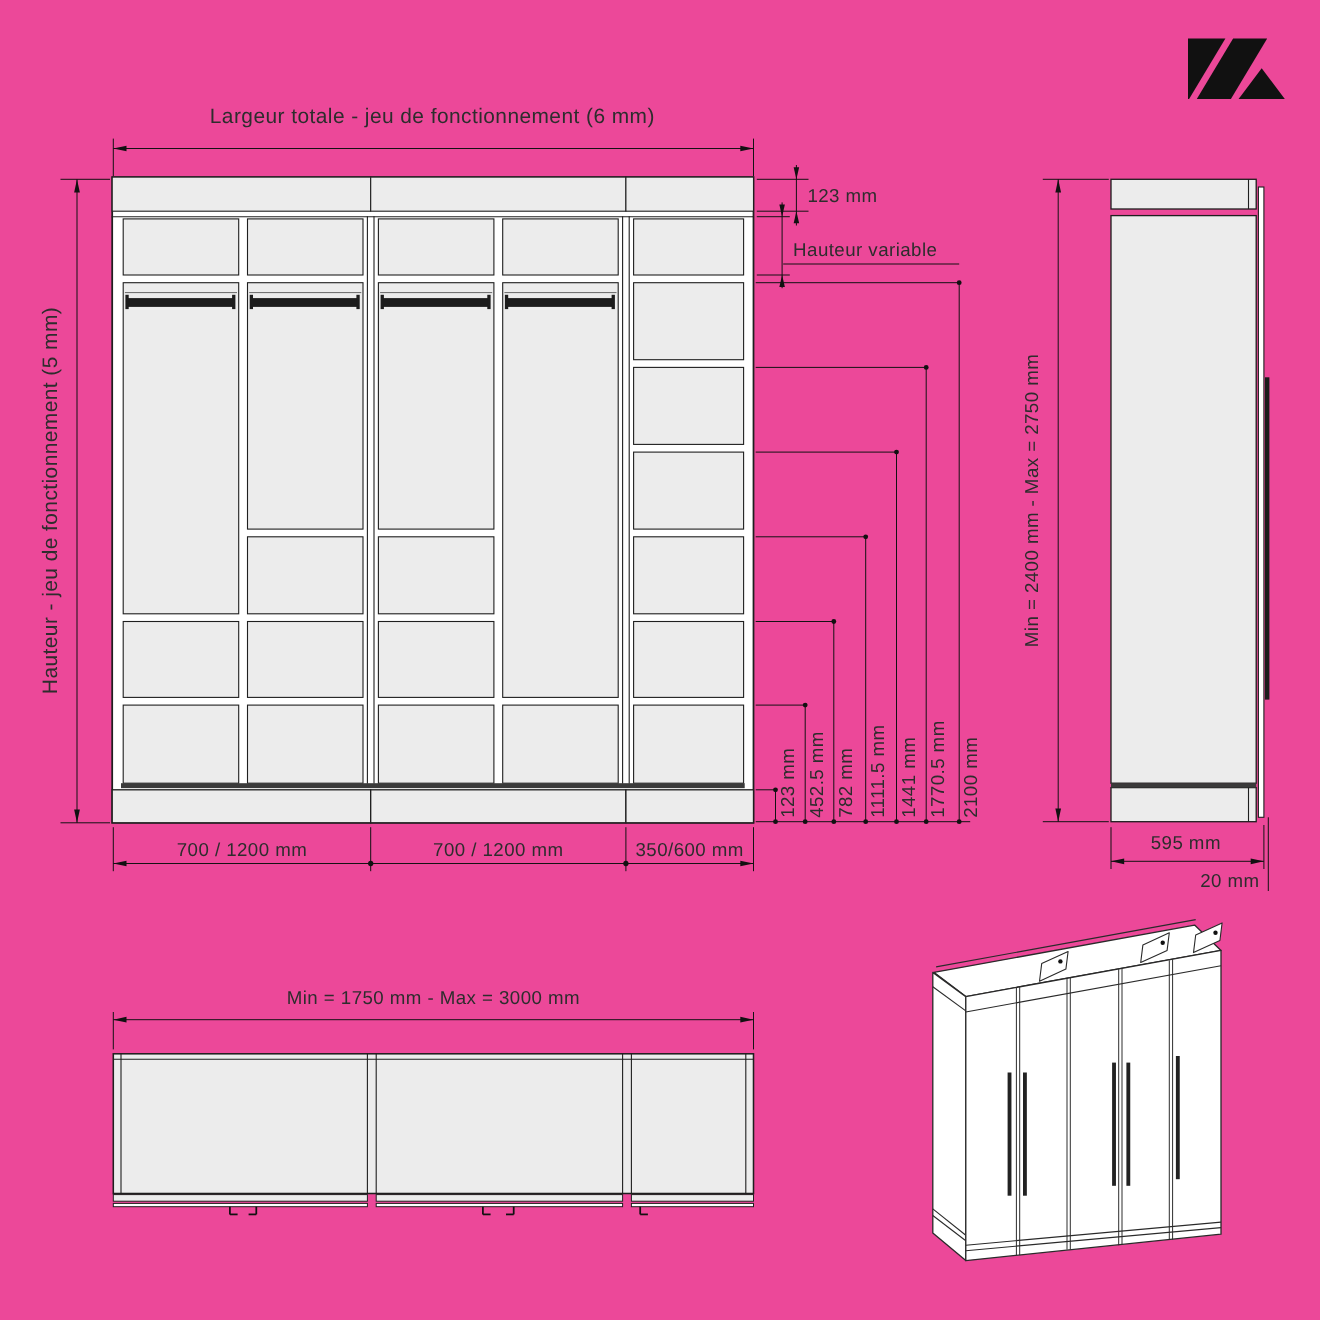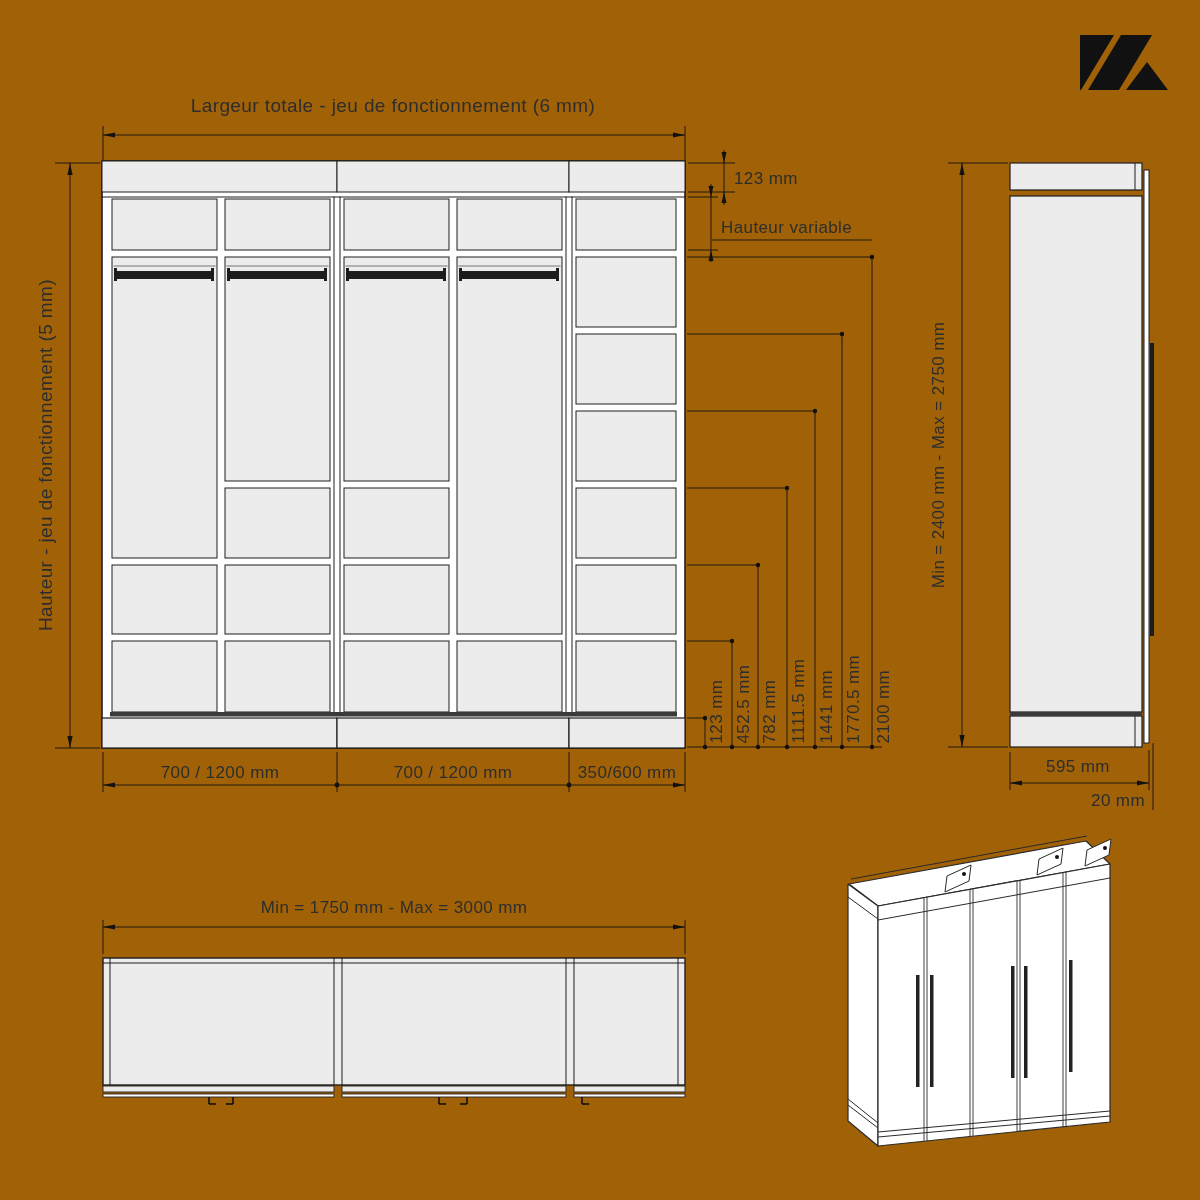--- a/index.html
+++ b/index.html
@@ -1,16 +1,16 @@
 <!DOCTYPE html>
 <html><head>
 <meta charset="utf-8">
 <style>
   html,body{margin:0;padding:0;background:#ffffff;}
-  .canvas{position:relative;width:1200px;height:1200px;background:#a16207;overflow:hidden;
+  .canvas{position:relative;width:1200px;height:1200px;background:#ec4899;overflow:hidden;
           font-family:"Liberation Sans", sans-serif;}
   svg{display:block;}
   text{fill:#2d2d2d;letter-spacing:0.4px;}
   .dim-label{font-size:17px;}
   .dim-label-lg{font-size:19px;}
 </style>
 </head>
 <body>
 
 <div class="canvas">

